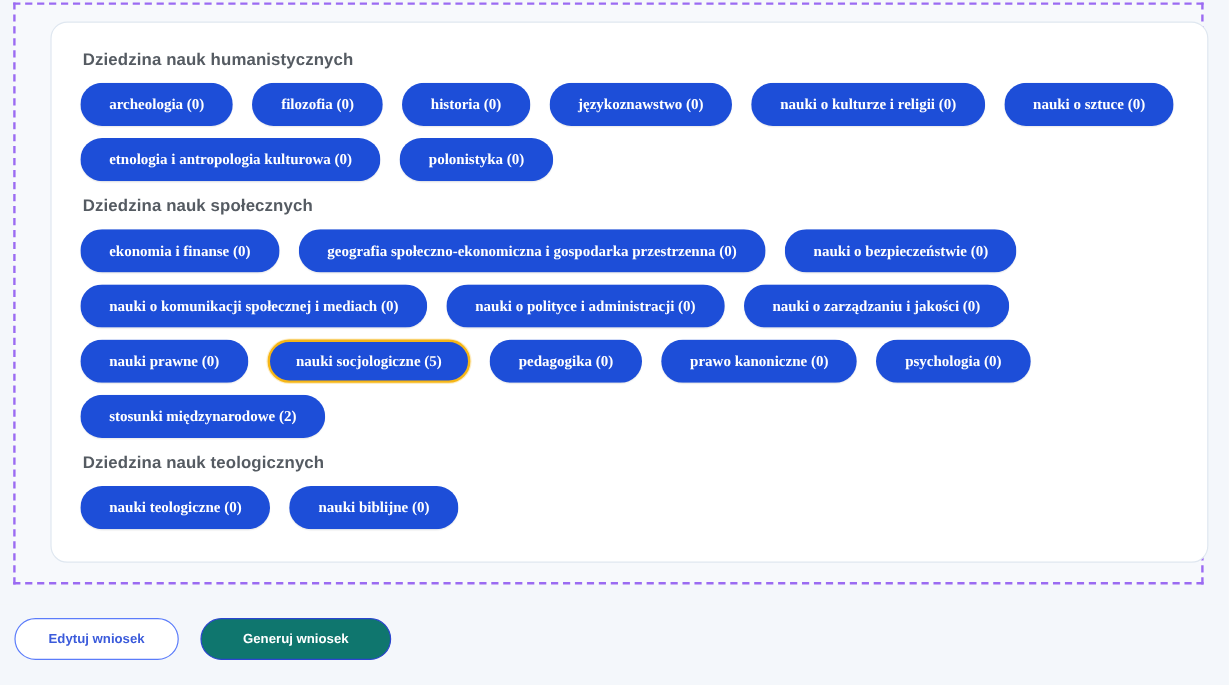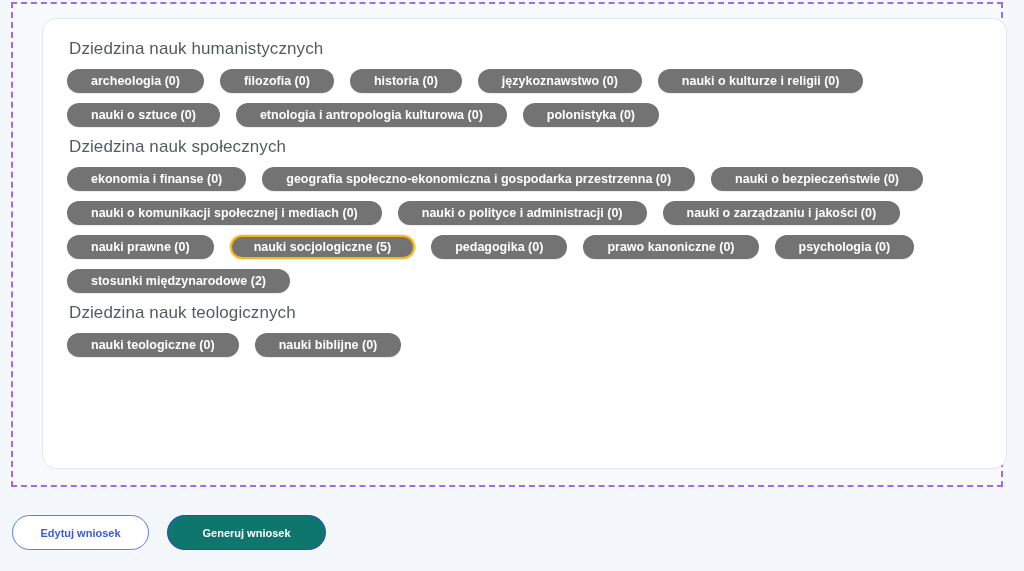--- a/index.html
+++ b/index.html
@@ -43,51 +43,52 @@
 
   .section {
     margin-bottom: 10px;
   }
   .section + .section {
     margin-top: 10px;
   }
 
   .section-title {
     color: #555b62;
-    font-size: 17px;
+    font-size: 14px;
     line-height: 20px;
     margin: 0 0 10px 2px;
-    font-weight: 400;
+    font-weight: 700;
     letter-spacing: 0.1px;
   }
 
   .chip-row {
     display: flex;
     flex-wrap: wrap;
     gap: 10px 16px;
     margin-bottom: 0;
   }
 
   .chip {
     display: inline-flex;
     align-items: center;
     justify-content: center;
-    background: #737373;
+    background: #1d4ed8;
     color: #ffffff;
     border: 2px solid transparent;
     border-radius: 999px;
-    height: 24px;
+    height: 36px;
     box-sizing: border-box;
     padding: 0 22px;
     font-size: 12.5px;
     font-weight: 700;
     line-height: 1;
     white-space: nowrap;
     cursor: pointer;
     box-shadow: 0 1px 1px rgba(0,0,0,0.08);
+    font-family: Liberation Serif, serif;
   }
   .chip.selected {
     border-color: #f6b616;
     box-shadow: 0 0 0 1px rgba(246,182,22,0.25);
   }
 
   
   #action-bar {
     position: absolute;
     left: 0;

